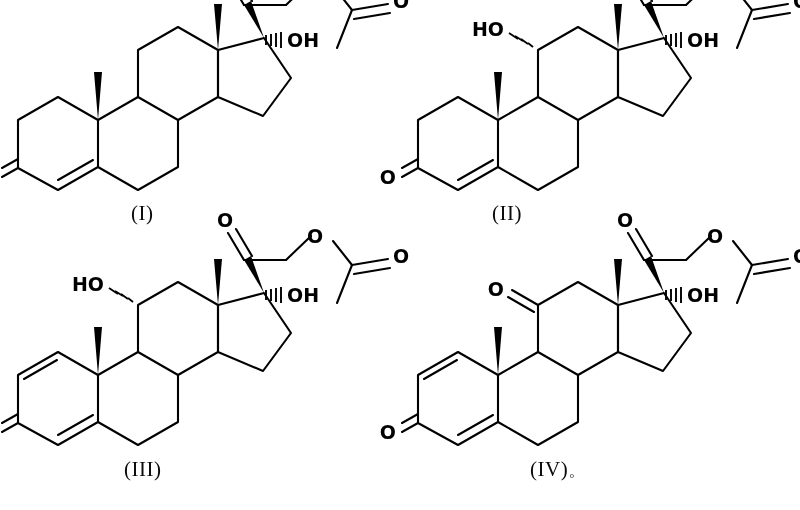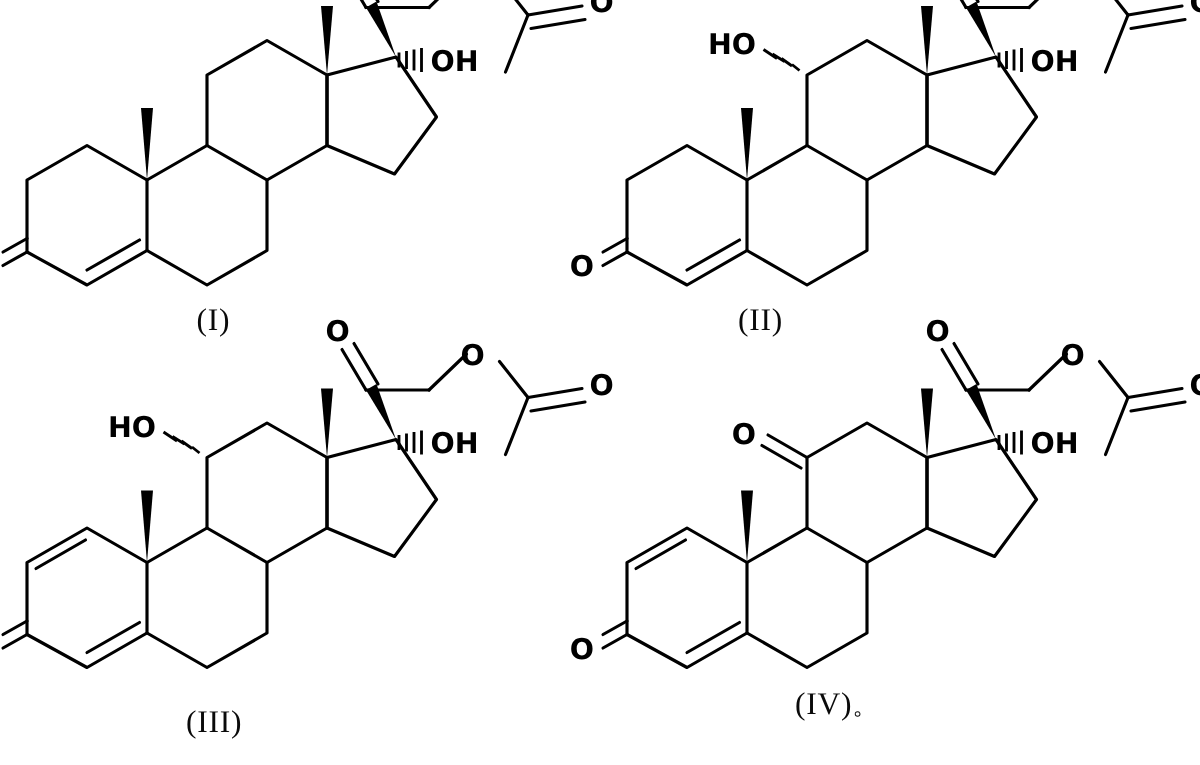--- a/index.html
+++ b/index.html
@@ -31,21 +31,21 @@
   .label {
     position: absolute;
     font-family: "Liberation Serif", serif;
     font-size: 21px;
     color: #0a0a0a;
     letter-spacing: 0.5px;
     white-space: nowrap;
   }
   #label-I   { left: 131px; top: 201px; }
   #label-II  { left: 492px; top: 201px; }
-  #label-III { left: 124px; top: 457px; margin-top: 12px; }
+  #label-III { left: 124px; top: 457px; }
   #label-IV  { left: 530px; top: 457px; }
   .label .period {
     font-family: "DejaVu Sans", sans-serif;
     font-size: 17px;
   }
 
   svg { display: block; overflow: visible; }
   .bond {
     stroke: #000000;
     stroke-width: 2.1;

